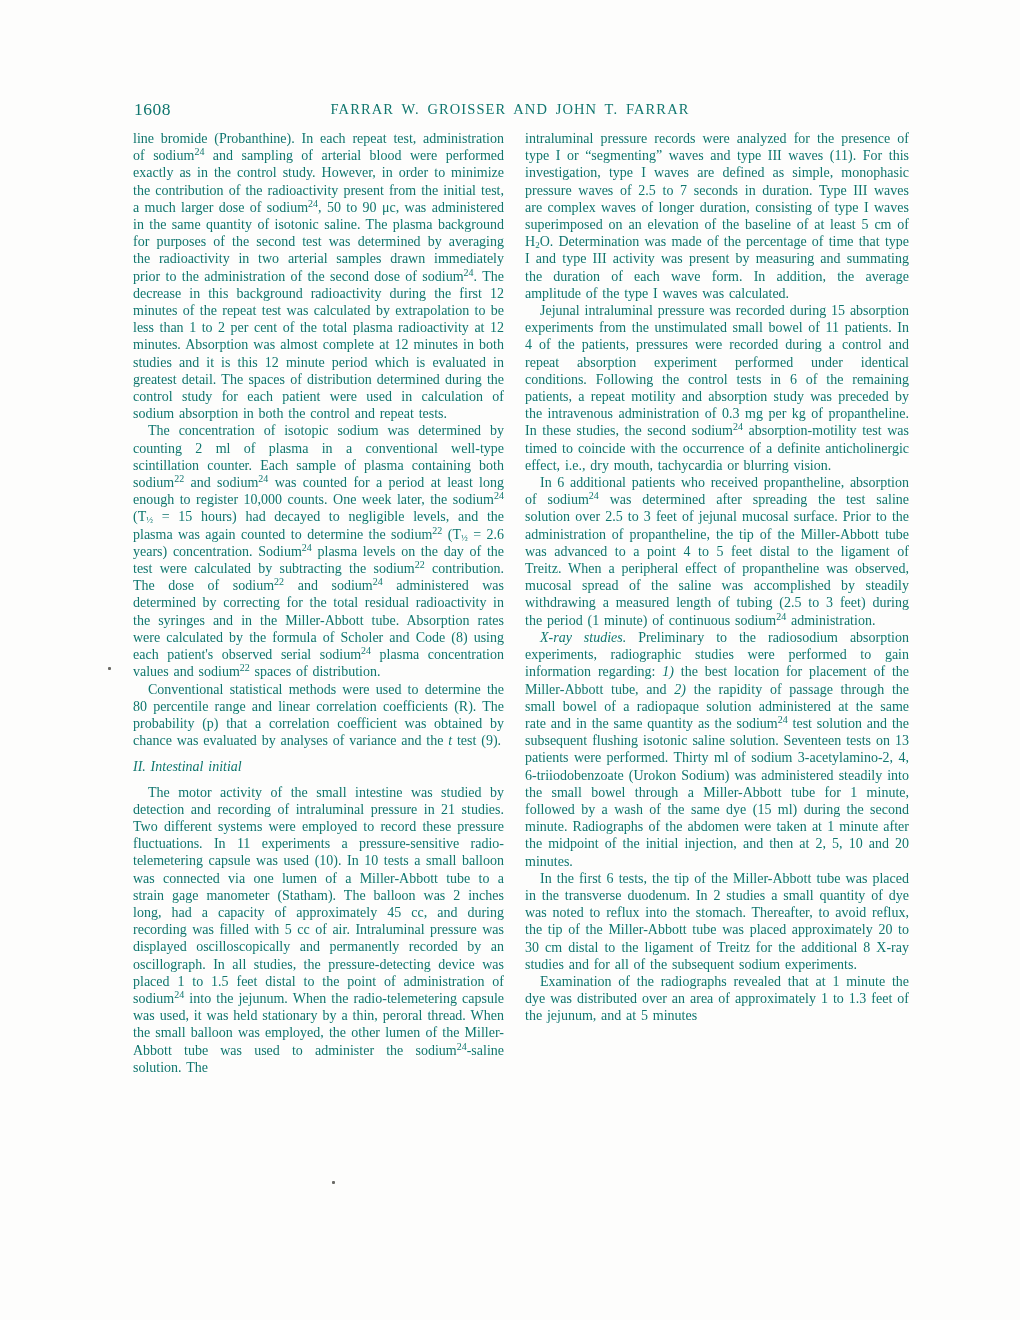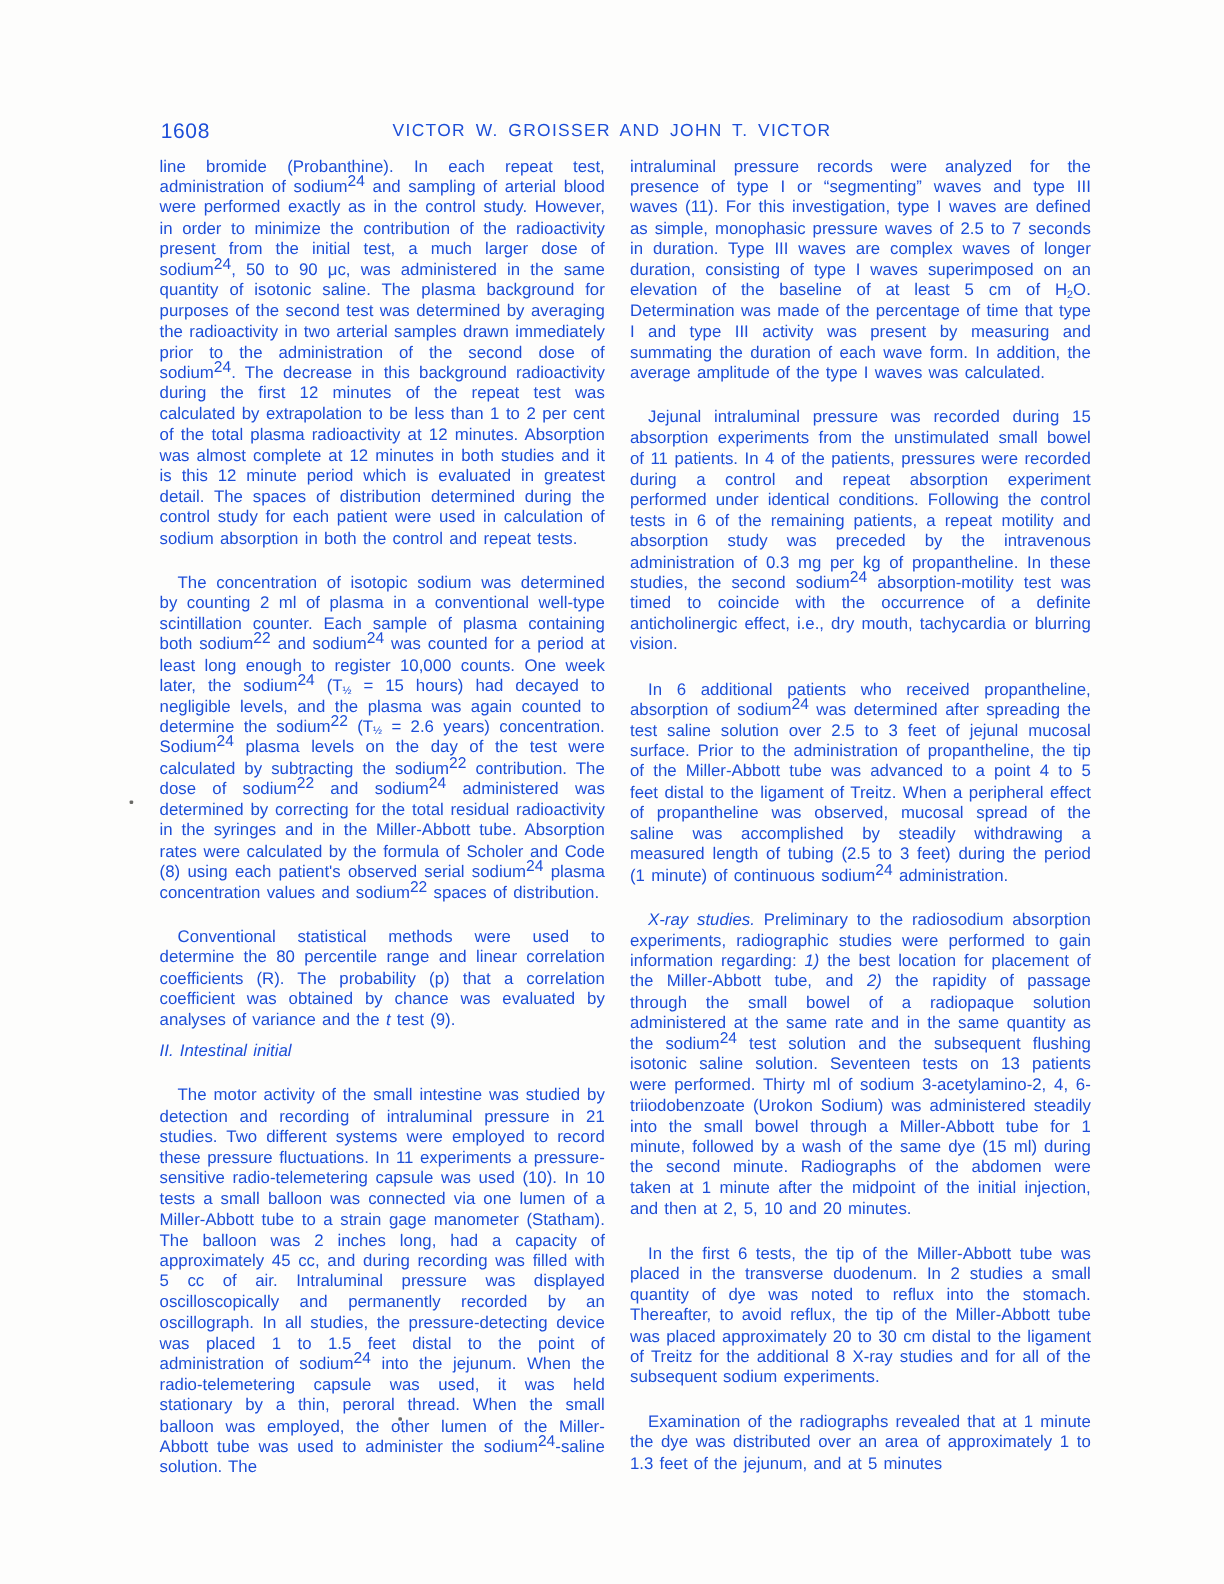--- a/index.html
+++ b/index.html
@@ -5,22 +5,22 @@
   html, body {
     margin: 0;
     padding: 0;
     background: #ffffff;
   }
   .page {
     position: relative;
     width: 1020px;
     height: 1320px;
     background: #fdfdfc;
-    color: #1d4ed8;
-    font-family: Liberation Sans, sans-serif;
+    color: #0f766e;
+    font-family: Liberation Serif, serif;
     overflow: hidden;
   }
   .page-header {
     position: absolute;
     top: 99px;
     left: 0;
     width: 1020px;
     height: 24px;
   }
   .page-number {
@@ -51,28 +51,28 @@
   .column { display: block; }
   .column-left  { width: 371px; }
   .column-right { width: 384px; }
   .column p {
     margin: 0;
     font-size: 14px;
     line-height: 17.2px;
     text-align: justify;
     word-spacing: 1.3px;
   }
-  .column p.indent { text-indent: 15px; margin-top: 20px; }
+  .column p.indent { text-indent: 15px; }
   .column p.heading {
     font-style: italic;
     text-align: left;
     margin: 9px 0 8px 0;
   }
   sup {
-    font-size: 13px;
+    font-size: 10px;
     line-height: 0;
     vertical-align: 5px;
     letter-spacing: 0;
   }
   sub {
     font-size: 9px;
     line-height: 0;
     vertical-align: -2px;
   }
   .speck {
@@ -82,21 +82,21 @@
     background: #6a6a66;
     border-radius: 1px;
   }
 </style>
 </head>
 <body>
 
 <div class="page">
   <header class="page-header">
     <div class="page-number">1608</div>
-    <div class="running-head">VICTOR W. GROISSER AND JOHN T. VICTOR</div>
+    <div class="running-head">FARRAR W. GROISSER AND JOHN T. FARRAR</div>
   </header>
 
   <main class="columns">
     <section class="column column-left" id="col-left">
         <p class="para">line bromide (Probanthine). In each repeat test, administration of sodium<sup>24</sup> and sampling of arterial blood were performed exactly as in the control study. However, in order to minimize the contribution of the radioactivity present from the initial test, a much larger dose of sodium<sup>24</sup>, 50 to 90 μc, was administered in the same quantity of isotonic saline. The plasma background for purposes of the second test was determined by averaging the radioactivity in two arterial samples drawn immediately prior to the administration of the second dose of sodium<sup>24</sup>. The decrease in this background radioactivity during the first 12 minutes of the repeat test was calculated by extrapolation to be less than 1 to 2 per cent of the total plasma radioactivity at 12 minutes. Absorption was almost complete at 12 minutes in both studies and it is this 12 minute period which is evaluated in greatest detail. The spaces of distribution determined during the control study for each patient were used in calculation of sodium absorption in both the control and repeat tests.</p>
         <p class="para indent">The concentration of isotopic sodium was determined by counting 2 ml of plasma in a conventional well-type scintillation counter. Each sample of plasma containing both sodium<sup>22</sup> and sodium<sup>24</sup> was counted for a period at least long enough to register 10,000 counts. One week later, the sodium<sup>24</sup> (T<sub>½</sub> = 15 hours) had decayed to negligible levels, and the plasma was again counted to determine the sodium<sup>22</sup> (T<sub>½</sub> = 2.6 years) concentration. Sodium<sup>24</sup> plasma levels on the day of the test were calculated by subtracting the sodium<sup>22</sup> contribution. The dose of sodium<sup>22</sup> and sodium<sup>24</sup> administered was determined by correcting for the total residual radioactivity in the syringes and in the Miller-Abbott tube. Absorption rates were calculated by the formula of Scholer and Code (8) using each patient's observed serial sodium<sup>24</sup> plasma concentration values and sodium<sup>22</sup> spaces of distribution.</p>
         <p class="para indent">Conventional statistical methods were used to determine the 80 percentile range and linear correlation coefficients (R). The probability (p) that a correlation coefficient was obtained by chance was evaluated by analyses of variance and the <i>t</i> test (9).</p>
         <p class="heading">II. Intestinal initial</p>
         <p class="para indent">The motor activity of the small intestine was studied by detection and recording of intraluminal pressure in 21 studies. Two different systems were employed to record these pressure fluctuations. In 11 experiments a pressure-sensitive radio-telemetering capsule was used (10). In 10 tests a small balloon was connected via one lumen of a Miller-Abbott tube to a strain gage manometer (Statham). The balloon was 2 inches long, had a capacity of approximately 45 cc, and during recording was filled with 5 cc of air. Intraluminal pressure was displayed oscilloscopically and permanently recorded by an oscillograph. In all studies, the pressure-detecting device was placed 1 to 1.5 feet distal to the point of administration of sodium<sup>24</sup> into the jejunum. When the radio-telemetering capsule was used, it was held stationary by a thin, peroral thread. When the small balloon was employed, the other lumen of the Miller-Abbott tube was used to administer the sodium<sup>24</sup>-saline solution. The</p>
       </section>

